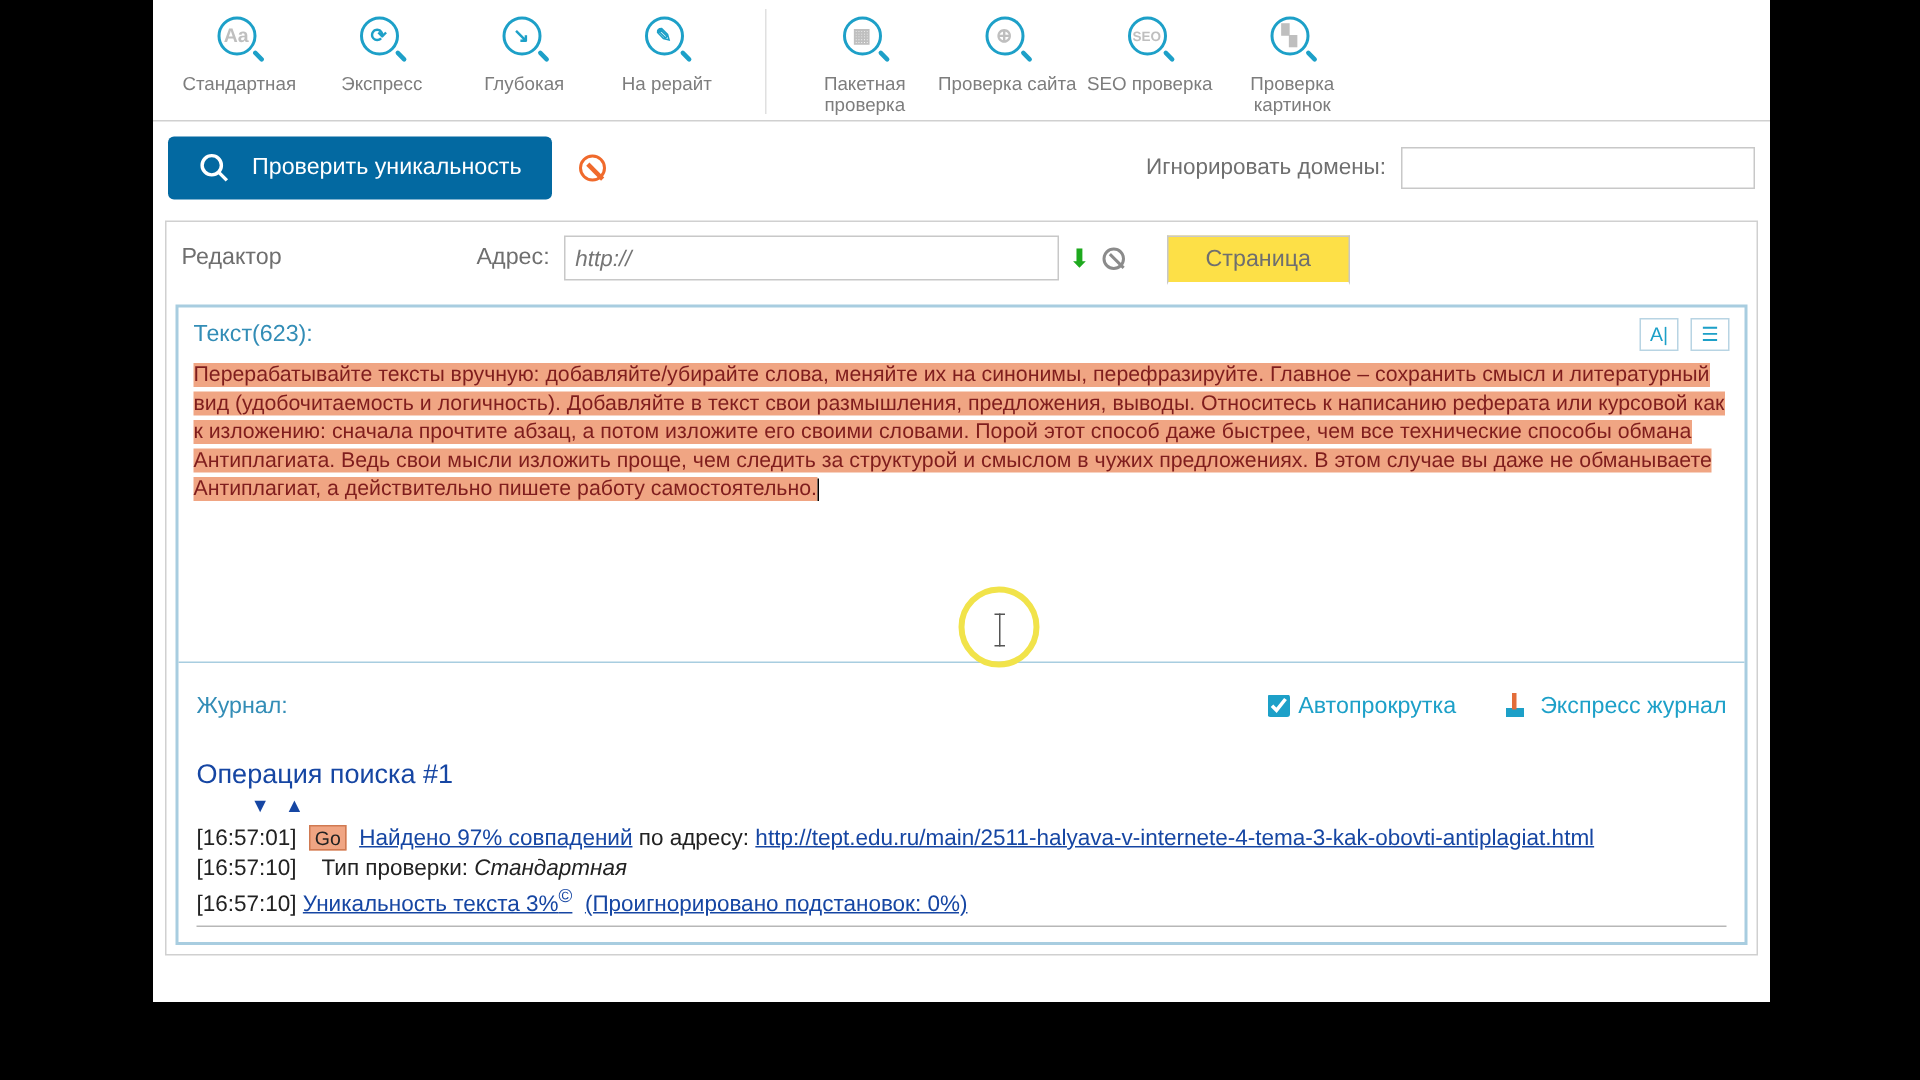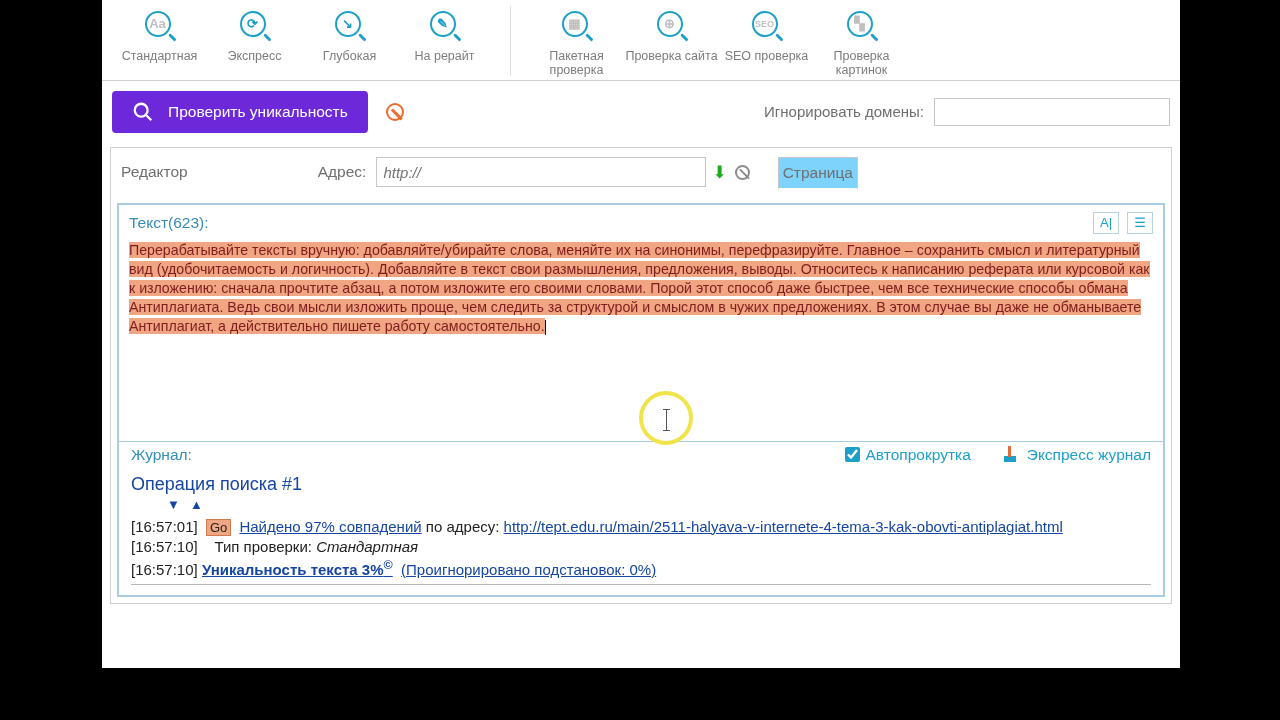--- a/index.html
+++ b/index.html
@@ -9,65 +9,65 @@
 .toolbar-group{display:flex}
 .toolbar-item{display:flex;flex-direction:column;align-items:center;justify-content:flex-start;width:95px;color:#7d7d7d;font-size:12.5px;cursor:pointer;text-align:center;line-height:1.15}
 .toolbar-item .icon-wrap{width:40px;height:40px;display:flex;align-items:center;justify-content:center;margin-bottom:3px}
 .mag{width:34px;height:34px;position:relative}
 .mag .circle{position:absolute;width:26px;height:26px;border:2.5px solid #1da0c8;border-radius:50%;left:2px;top:2px}
 .mag .handle{position:absolute;width:9px;height:2.5px;background:#1da0c8;transform:rotate(45deg);left:25px;top:27px;border-radius:2px}
 .mag .inner{position:absolute;left:5px;top:5px;width:20px;height:20px;display:flex;align-items:center;justify-content:center;color:#1da0c8;font-size:13px;font-weight:bold}
 .mag .inner.gray{color:#bfbfbf}
 .divider{width:1px;height:70px;background:#e0e0e0;margin:0 18px}
 .actionbar{display:flex;align-items:center;padding:10px 10px 14px;gap:18px}
-.check-btn{background:#6d28d9;color:#fff;border:none;border-radius:4px;padding:0 20px;height:42px;display:flex;align-items:center;gap:14px;font-size:15.5px;cursor:pointer}
+.check-btn{background:#0369a1;color:#fff;border:none;border-radius:4px;padding:0 20px;height:42px;display:flex;align-items:center;gap:14px;font-size:15.5px;cursor:pointer}
 .check-btn svg{width:22px;height:22px}
 .stop-icon{width:18px;height:18px;border:2.5px solid #f06a2c;border-radius:50%;position:relative}
 .stop-icon::after{content:"";position:absolute;width:14px;height:2.5px;background:#f06a2c;left:2px;top:8px;transform:rotate(45deg)}
 .ignore-wrap{margin-left:auto;display:flex;align-items:center;gap:10px;color:#6f6f6f;font-size:15px}
 .ignore-wrap input{width:236px;height:28px;border:1px solid #c8c8c8;padding:0 6px;font-size:14px}
 .panel{margin:0 8px 8px;border:1px solid #d0d0d0}
 .panel-head{display:flex;align-items:center;padding:8px 10px;color:#6f6f6f;font-size:15.5px}
 .panel-head .addr-label{margin-left:130px;margin-right:10px}
 .addr-box{display:flex;align-items:center;border:1px solid #c8c8c8;height:30px;width:330px;padding:0 6px}
 .addr-box input{border:none;flex:1;color:#be185d;font-size:15px;font-style:italic;outline:none}
 .addr-icons{display:flex;align-items:center;gap:8px;padding:0 6px;color:#6f6f6f}
 .down-arrow{color:#1ea91e;font-size:17px}
 .no-icon{width:15px;height:15px;border:2px solid #8b8b8b;border-radius:50%;position:relative}
 .no-icon::after{content:"";position:absolute;width:13px;height:2px;background:#8b8b8b;left:1px;top:6px;transform:rotate(45deg)}
-.tab-page{margin-left:22px;border:1px solid #c8c8c8;border-bottom:2px solid #fff;padding:6px 4px;color:#6f6f6f;background:#7dd3fc;position:relative;top:1px;cursor:pointer}
+.tab-page{margin-left:22px;border:1px solid #c8c8c8;border-bottom:2px solid #fff;padding:6px 25px;color:#6f6f6f;background:#fde047;position:relative;top:1px;cursor:pointer}
 .subpanel{margin:6px;border:2px solid #a8cde0}
 .textlabel-row{padding:7px 10px;color:#338db6;font-size:15.5px;display:flex;align-items:center}
 .view-icons{margin-left:auto;display:flex;gap:8px}
 .view-icon{width:26px;height:22px;border:1px solid #b8d4e3;display:flex;align-items:center;justify-content:center;color:#1da0c8;font-size:13px;cursor:pointer}
 .text-body{padding:0 10px 10px;font-size:14.2px;line-height:1.35;color:#222;min-height:200px;position:relative}
 .text-body mark{background:#f0a583;color:#7f1d1d;padding:0}
 .cursor-bar{display:inline-block;width:1px;height:15px;background:#000;vertical-align:middle}
 .yellow-ring{position:absolute;left:520px;top:150px;width:54px;height:54px;border:4px solid #f1e34a;border-radius:50%;pointer-events:none}
 .yellow-ring .ibeam{position:absolute;left:23px;top:14px;width:1px;height:22px;background:#555}
 .yellow-ring .ibeam::before,.yellow-ring .ibeam::after{content:"";position:absolute;left:-3px;width:7px;height:1px;background:#555}
 .yellow-ring .ibeam::before{top:0}
 .yellow-ring .ibeam::after{bottom:0}
-.log-head{border-top:1px solid #a8cde0;padding:4px 12px;display:flex;align-items:center;font-size:15.5px;color:#338db6}
+.log-head{border-top:1px solid #a8cde0;padding:20px 12px;display:flex;align-items:center;font-size:15.5px;color:#338db6}
 .chk{margin-left:auto;display:flex;align-items:center;gap:6px;color:#1da0c8}
 .chk input{width:15px;height:15px;accent-color:#1da0c8}
 .clear-btn{margin-left:30px;display:flex;align-items:center;gap:8px;color:#1da0c8;cursor:pointer}
 .brush{width:18px;height:18px;position:relative}
 .brush::before{content:"";position:absolute;width:12px;height:6px;background:#1da0c8;top:10px;left:3px}
 .brush::after{content:"";position:absolute;width:3px;height:11px;background:#e36d3a;left:7px;top:0}
 .log-body{padding:6px 12px 10px;font-size:14.5px;color:#222;font-family:"Times New Roman",serif}
 .op-title{color:#1646a3;font-size:18px;margin-bottom:2px}
 .triangles{display:flex;gap:10px;margin:2px 0 6px 36px;font-size:13px;color:#1646a3}
 .log-line{margin:3px 0;font-size:15px}
 .ts{color:#222}
 .go{background:#f0a583;border:1px solid #d07a52;padding:0 3px;font-size:13px;margin:0 4px}
 .lnk{color:#1646a3;text-decoration:underline}
 .lnk2{color:#1646a3;text-decoration:underline}
 .italic{font-style:italic}
-.bold{font-weight:bold}
+.bold{font-weight:normal}
 .hr{border:none;border-top:1px solid #b7b7b7;margin-top:6px}
 </style>
 </head>
 <body>
 
 <div class="app">
 
   <div class="toolbar">
     <div class="toolbar-group">
       <div class="toolbar-item">

